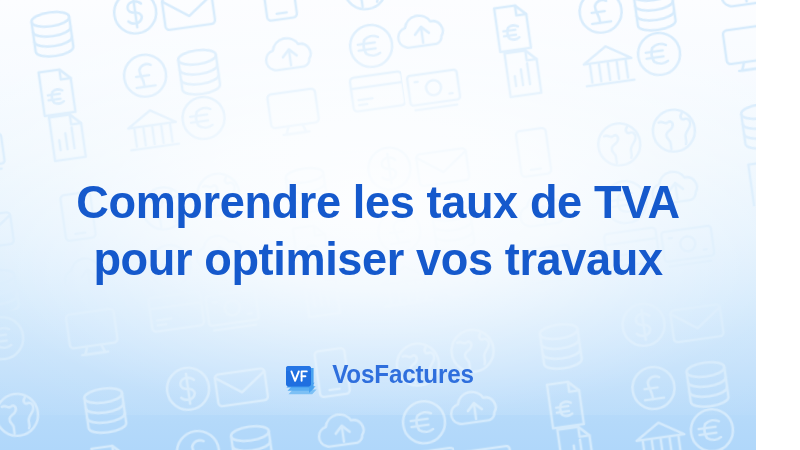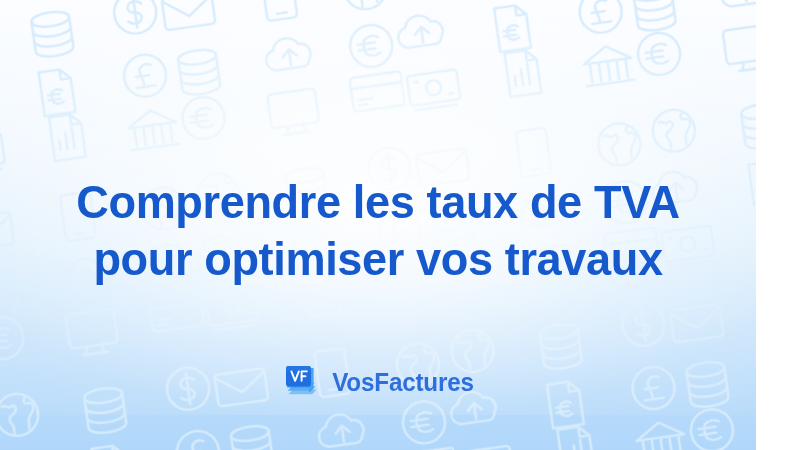--- a/index.html
+++ b/index.html
@@ -76,21 +76,20 @@
   }
   .headline .line { display: block; }
 
   
   .logo-lockup {
     position: absolute;
     left: 0;
     right: 0;
     top: 362px;
     display: flex;
-    align-items: center;
     justify-content: center;
     gap: 9px;
   }
   .logo-mark {
     width: 42px;
     height: 40px;
     flex: 0 0 auto;
     display: block;
   }
   .logo-word {

